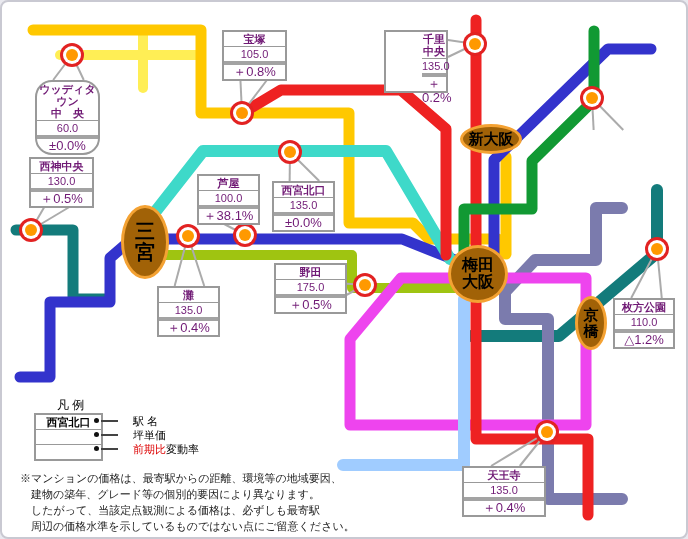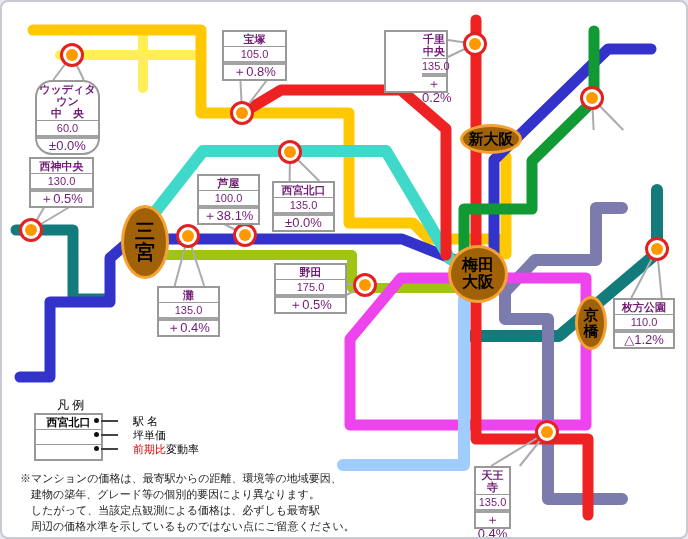--- a/index.html
+++ b/index.html
@@ -155,18 +155,18 @@
     <div class="sbox" style="left: 272px; top: 261px; width: 73px;">
       <div class="sname">野田</div>
       <div class="sval">175.0</div>
       <div class="schg">＋0.5%</div>
     </div>
     <div class="sbox" style="left: 611px; top: 296px; width: 62px;">
       <div class="sname">枚方公園</div>
       <div class="sval">110.0</div>
       <div class="schg">△1.2%</div>
     </div>
-    <div class="sbox" style="left: 472px; top: 464px; width: 37px;">
+    <div class="sbox" style="left: 460px; top: 464px; width: 84px;">
       <div class="sname">天王寺</div>
       <div class="sval">135.0</div>
       <div class="schg">＋0.4%</div>
     </div>
   </div>
 
 </body></html>

